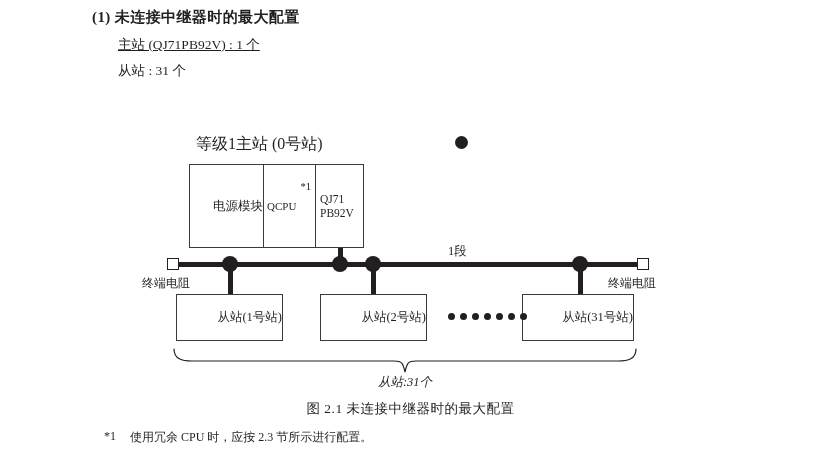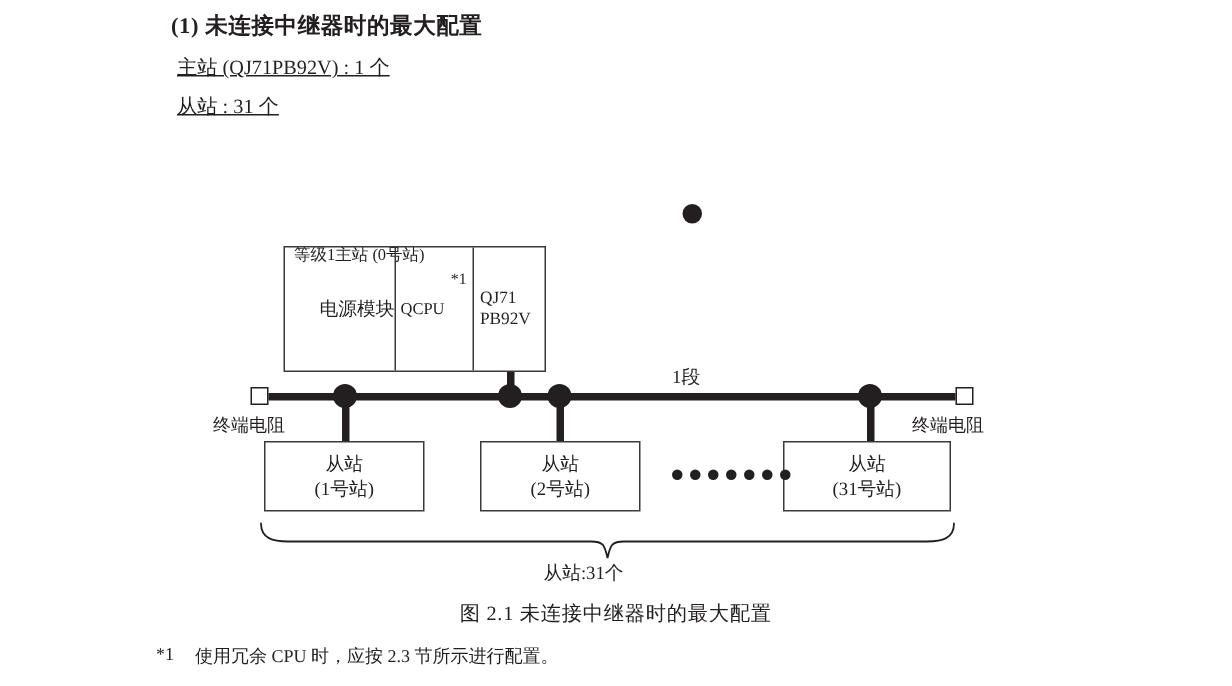--- a/index.html
+++ b/index.html
@@ -7,30 +7,30 @@
     width:821px;height:457px;
     background:#ffffff;
     font-family:"Liberation Serif", serif;
     color:#231f20;
     position:relative;
     overflow:hidden;
   }
   .abs{position:absolute;}
 
   
-  #heading{ left:92px; top:8px; font-size:15px; font-weight:bold; letter-spacing:.4px;margin-left:22px;}
+  #heading{ left:92px; top:8px; font-size:15px; font-weight:bold; letter-spacing:.4px;}
   #sub1{ left:118px; top:36px; font-size:13.5px;text-decoration:underline;}
-  #sub2{ left:118px; top:62px; font-size:13.5px;text-decoration:underline;}
+  #sub2{ left:118px; top:62px; font-size:13.5px;}
 
   
   #legend{ left:455px; top:136px; font-size:12.5px; display:flex; align-items:center; gap:6px;}
   #legend .dot{ width:13px;height:13px;border-radius:50%;background:#231f20;display:inline-block;}
 
   
-  #master-label{ left:196px; top:134px; font-size:11px; white-space:nowrap;margin-top:28px;}
+  #master-label{ left:196px; top:134px; font-size:16px; white-space:nowrap;}
 
   
   #master-rack{
     left:189px; top:164px; width:175px; height:84px;
     border:1.4px solid #3a3a3a; box-sizing:border-box;
     display:flex;
   }
   #cell-power{ width:73px; border-right:1.4px solid #3a3a3a; display:flex;align-items:center;justify-content:flex-end; font-size:12.5px;}
   #cell-cpu{ width:51px; border-right:1.4px solid #3a3a3a; position:relative; display:flex;align-items:center;justify-content:flex-start;}
   #cell-cpu .cpu-txt{ font-size:11px; margin-left:3px;}
@@ -50,34 +50,34 @@
   .busdot{ width:16px;height:16px;border-radius:50%;background:#231f20;}
   #seg-label{ left:448px; top:243px; font-size:12.5px;}
 
   
   .slavedrop{ width:5px;height:28px;background:#231f20; top:266px;}
 
   
   .slave{
     top:294px; height:47px;
     border:1.4px solid #3a3a3a; box-sizing:border-box;
-    display:flex;flex-direction:column;align-items:center;justify-content:center;
+    display:flex;align-items:center;justify-content:flex-end;
     font-size:12.5px; line-height:1.35; background:#fff;
   }
   #slave1{ left:176px; width:107px;}
   #slave2{ left:320px; width:107px;}
   #slave3{ left:522px; width:112px;}
 
   
   #ellipsis{ left:448px; top:313px; display:flex; gap:5px;}
   #ellipsis span{ width:7px;height:7px;border-radius:50%;background:#231f20;display:block;}
 
   
   #brace{ left:172px; top:348px; width:466px; height:26px;}
-  #brace-label-wrap{ left:156px; top:374px; width:466px; text-align:center; font-size:12.5px;}
+  #brace-label-wrap{ left:172px; top:374px; width:466px; text-align:center; font-size:12.5px;font-style:italic;}
 
   
   #fig-caption{ left:0;right:0; top:400px; text-align:center; font-size:13.5px; font-weight:normal; letter-spacing:.5px;}
   #footnote{ left:104px; top:429px; font-size:12px; display:flex; gap:14px;}
 </style>
 </head>
 <body>
 
 <div class="abs" id="heading">(1) 未连接中继器时的最大配置</div>
 <div class="abs" id="sub1">主站 (QJ71PB92V) : 1 个</div>

